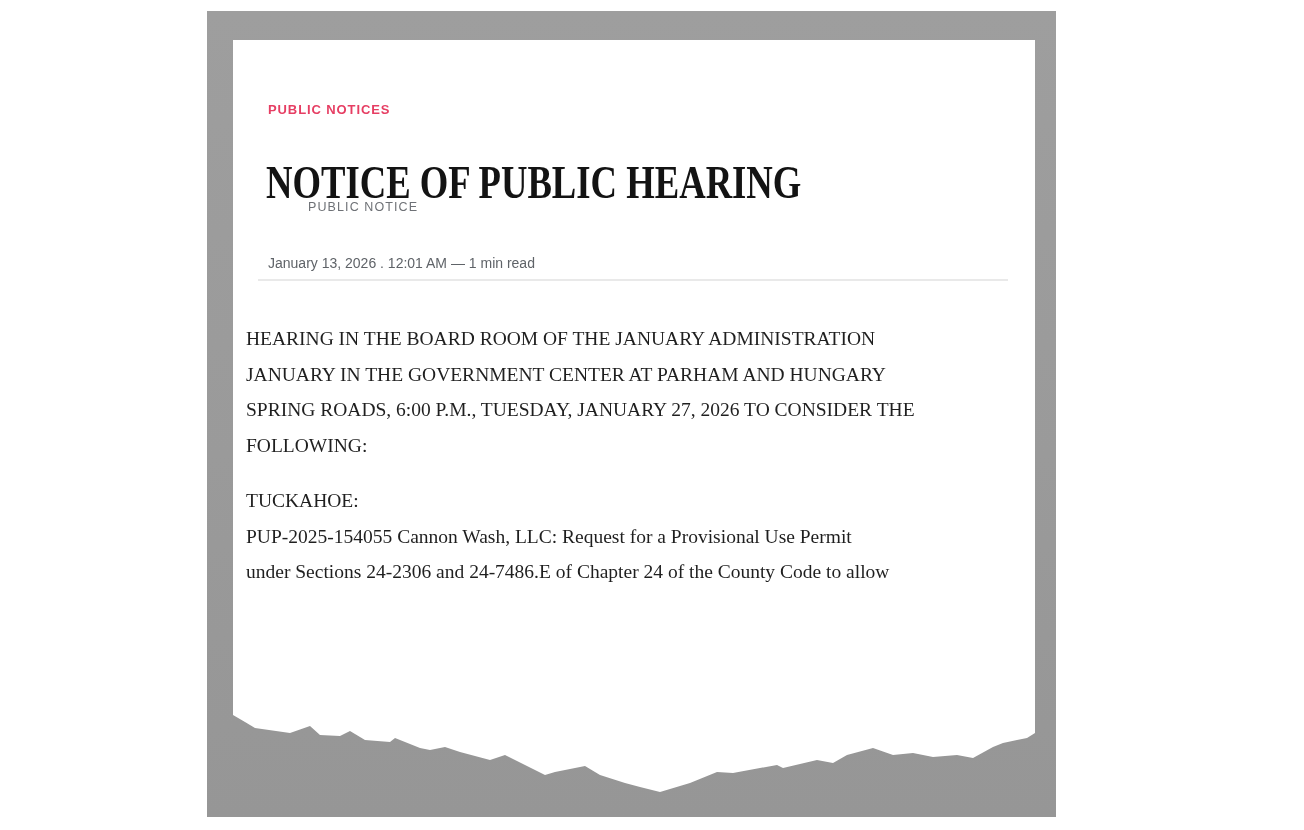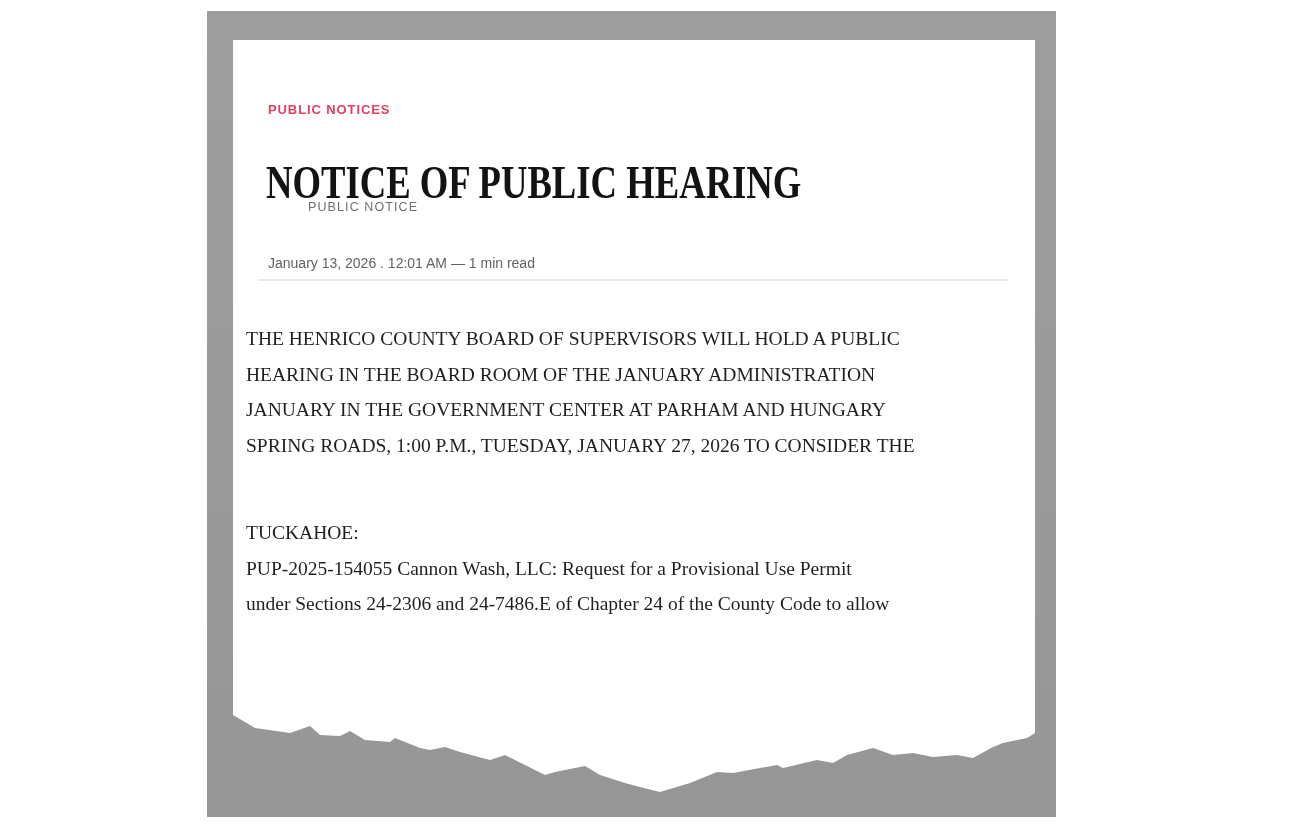--- a/index.html
+++ b/index.html
@@ -112,45 +112,45 @@
     overflow: hidden;
   }
 
   .article-body .par > div {
     white-space: nowrap;
     line-height: 35.5px;
     height: 35.5px;
   }
 
   .par + .par {
-    margin-top: 52px;
+    margin-top: 20px;
   }
 </style>
 </head>
 <body>
 
 <div class="backdrop">
   <div class="paper">
 
     <a class="eyebrow">PUBLIC NOTICES</a>
 
     <h1 class="title">NOTICE OF PUBLIC HEARING</h1>
 
     <div class="kicker">PUBLIC NOTICE</div>
 
     <div class="dateline">January 13, 2026 . 12:01 AM — 1 min read</div>
 
     <div class="divider"></div>
 
     <div class="article-body">
       <div class="par">
-          <div>THE HENRICO COUNTY BOARD OF SUPERVISORS WILL HOLD A PUBLIC</div>
           <div>HEARING IN THE BOARD ROOM OF THE JANUARY ADMINISTRATION</div>
           <div>JANUARY IN THE GOVERNMENT CENTER AT PARHAM AND HUNGARY</div>
-          <div>SPRING ROADS, 1:00 P.M., TUESDAY, JANUARY 27, 2026 TO CONSIDER THE</div>
+          <div>SPRING ROADS, 6:00 P.M., TUESDAY, JANUARY 27, 2026 TO CONSIDER THE</div>
+          <div>FOLLOWING:</div>
         </div>
       <div class="par">
           <div>TUCKAHOE:</div>
           <div>PUP-2025-154055 Cannon Wash, LLC: Request for a Provisional Use Permit</div>
           <div>under Sections 24-2306 and 24-7486.E of Chapter 24 of the County Code to allow</div>
         </div>
     </div>
 
   </div>
 </div>

